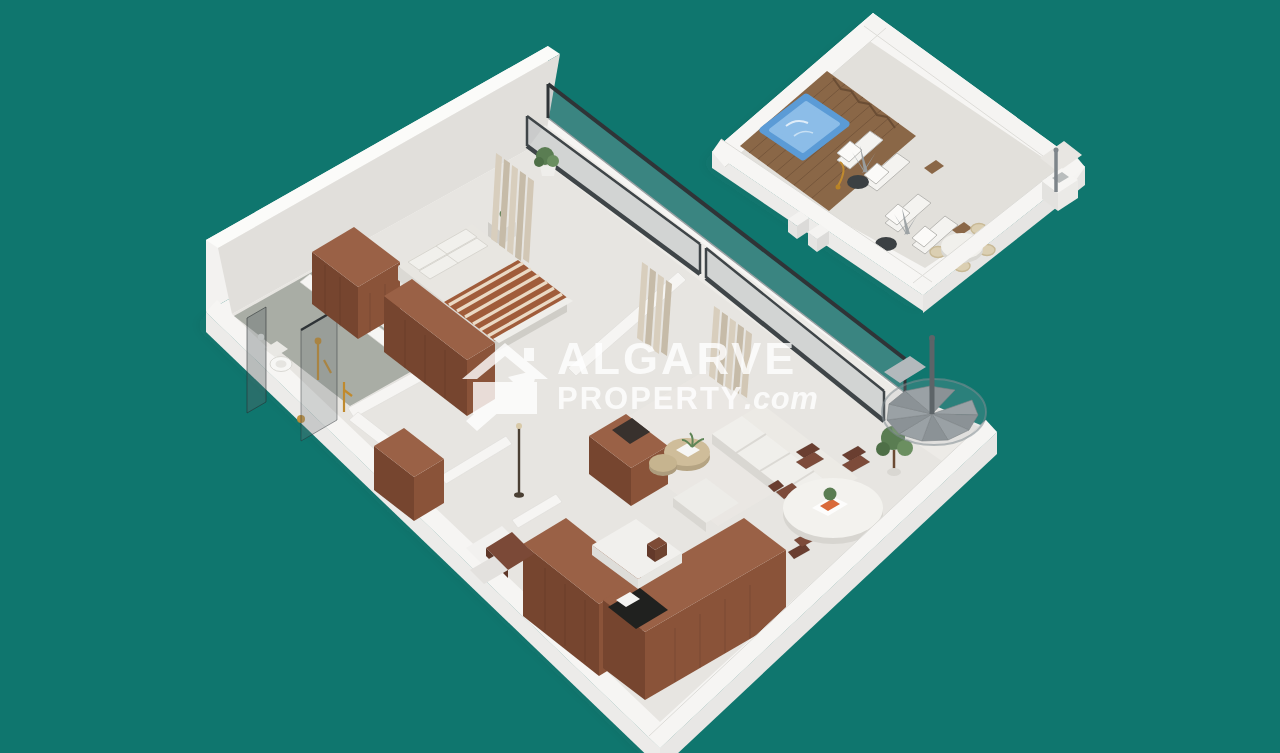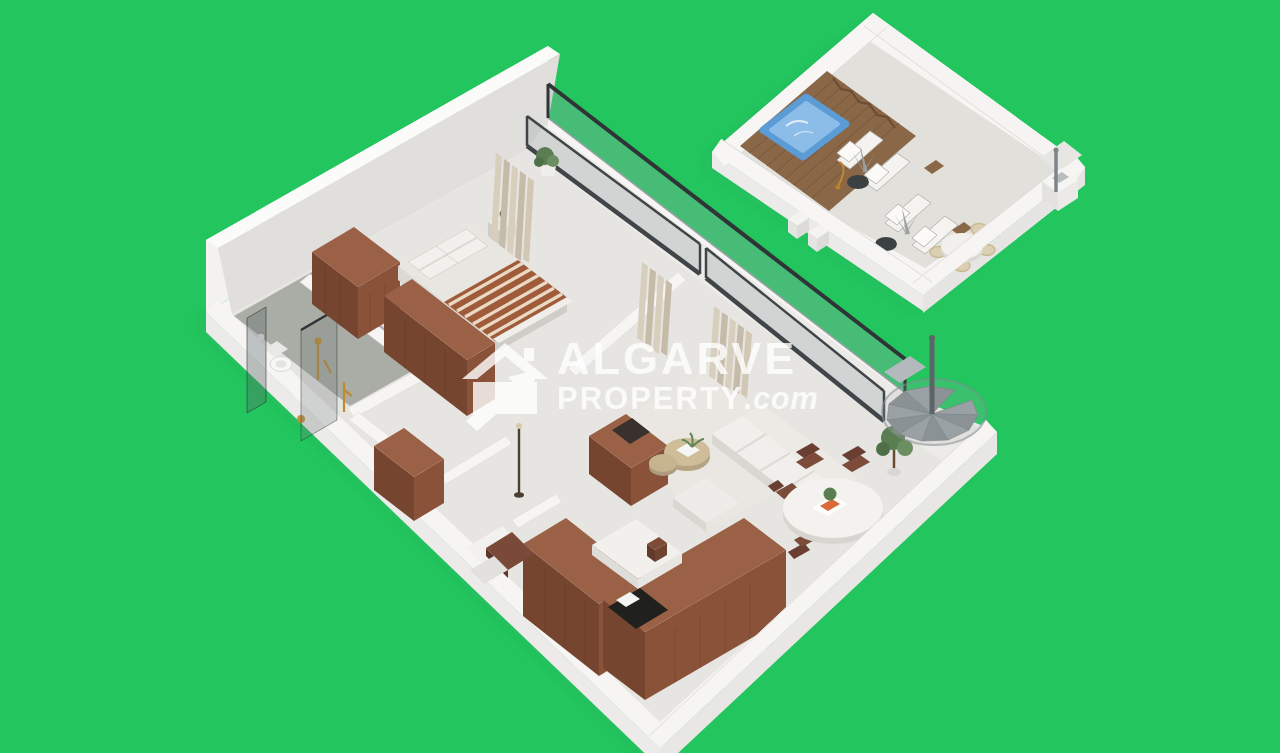--- a/index.html
+++ b/index.html
@@ -1,16 +1,16 @@
 <!DOCTYPE html>
 <html><head>
 <meta charset="utf-8">
 <style>
   html,body{margin:0;padding:0;background:#ffffff;}
-  .stage{position:relative;width:1280px;height:753px;background:#22c55e;overflow:hidden;
+  .stage{position:relative;width:1280px;height:753px;background:#0f766e;overflow:hidden;
          font-family:"Liberation Sans", sans-serif;}
   svg{display:block}
   .wm-line1{font-family:"Liberation Sans",sans-serif;font-weight:bold;font-size:45px;letter-spacing:3px;}
   .wm-line2{font-family:"Liberation Sans",sans-serif;font-weight:bold;font-size:31px;letter-spacing:2px;}
   .wm-suffix{font-family:"Liberation Sans",sans-serif;font-weight:bold;font-style:italic;font-size:31px;letter-spacing:0.5px;}
   .grain{stroke:rgba(0,0,0,0.10);stroke-width:1;}
   .seam{stroke:#dbd9d4;stroke-width:2;}
 </style>
 </head>
 <body>

